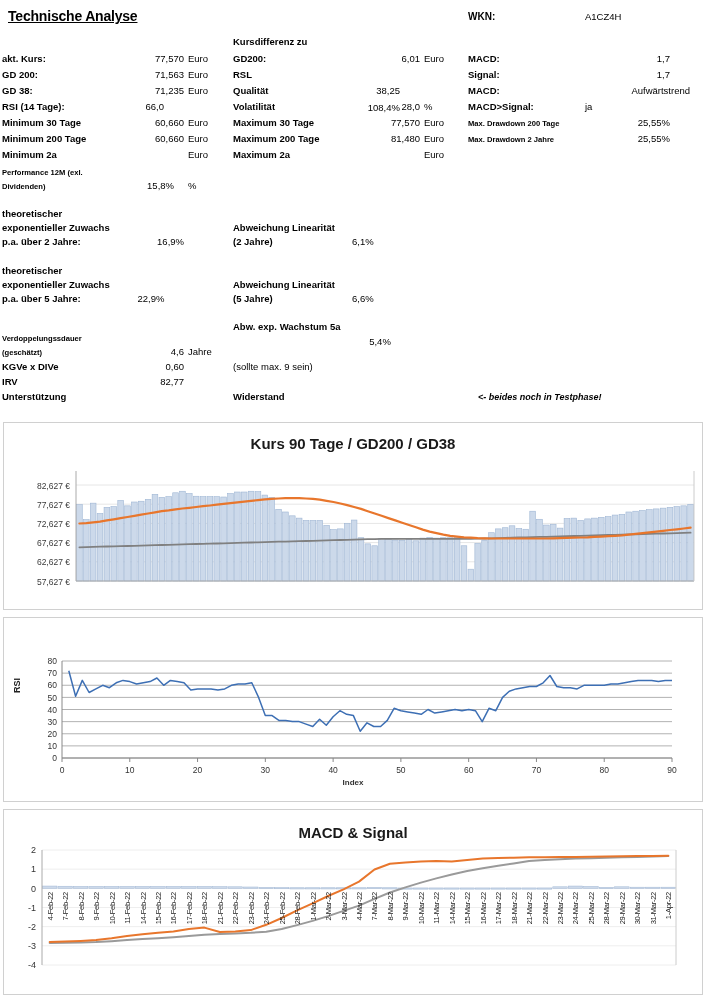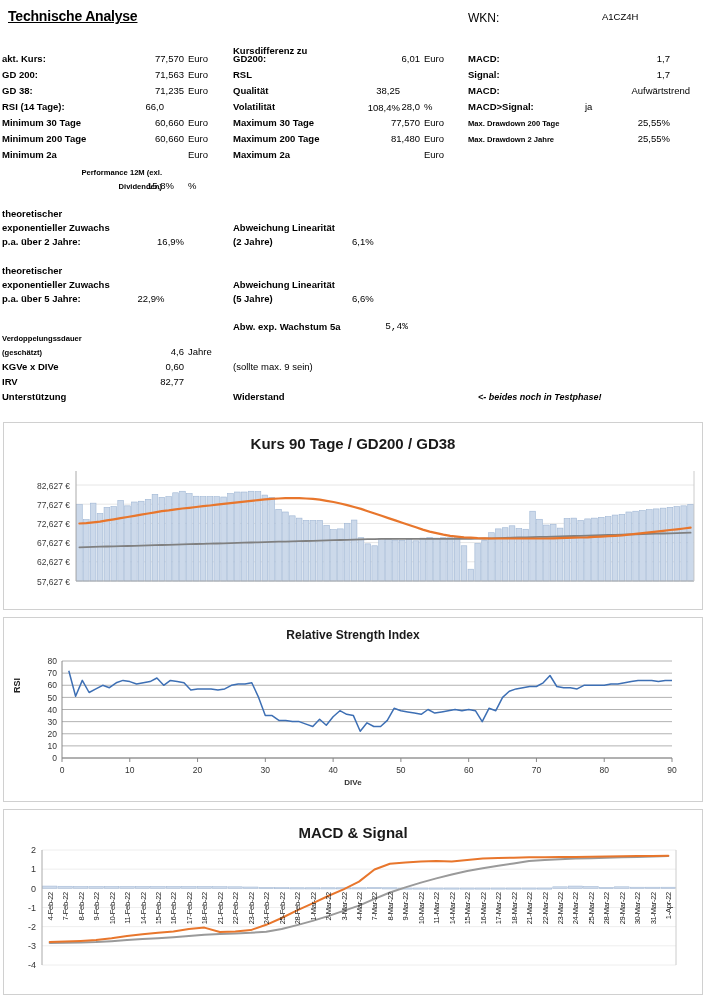--- a/index.html
+++ b/index.html
@@ -13,40 +13,40 @@
     position: relative;
   }
   
   .hdr { position:relative; height:34px; }
   .title {
     position:absolute; left:8px; top:8px;
     font-size:14px; font-weight:bold;
     text-decoration: underline;
     letter-spacing:-0.2px;
   }
-  .wkn-label { position:absolute; left:468px; top:11px; font-size:12px; font-weight:normal; }
-  .wkn-value { position:absolute; left:602px; top:11px; font-size:9.5px; }
+  .wkn-label { position:absolute; left:468px; top:11px; font-size:10px; font-weight:bold; }
+  .wkn-value { position:absolute; left:585px; top:11px; font-size:9.5px; }
 
   
   .metrics { position:relative; height:126px; font-size:9.5px; }
   .metrics .r { position:absolute; height:15px; line-height:15px; white-space:nowrap; }
   .c1 { left:2px;  width:160px; font-weight:bold; }
   .c2 { left:118px; width:66px; text-align:right; }
   .c3 { left:188px; width:34px; text-align:left; }
   .c4 { left:233px; width:180px; font-weight:bold; }
   .c5 { left:352px; width:68px; text-align:right; }
   .c6 { left:424px; width:34px; text-align:left; }
   .c7 { left:468px; width:112px; font-weight:bold; }
   .c7s { left:468px; width:112px; font-weight:bold; font-size:7.6px; }
   .c8 { left:585px; width:105px; text-align:left; }
   .c8r { left:560px; width:110px; text-align:right; }
 
   
   .perf { position:relative; height:255px; font-size:9.5px; }
-  .perf .r { position:absolute; white-space:nowrap; line-height:14px;text-align:right; }
+  .perf .r { position:absolute; white-space:nowrap; line-height:14px; }
   .b { font-weight:bold; }
   .tiny { font-size:7.6px; font-weight:bold; }
   .ital { font-style:italic; font-weight:bold; font-size:9px; }
 
   
   .panel {
     position:absolute; left:3px; width:700px;
     border:1px solid #d0d0d0; background:#fff;
   }
   .chart-title {
@@ -74,21 +74,21 @@
 </head>
 <body>
 
 <div class="hdr">
   <div class="title">Technische Analyse</div>
   <div class="wkn-label">WKN:</div>
   <div class="wkn-value">A1CZ4H</div>
 </div>
 
 <div class="metrics">
-  <div class="r c4" style="top:9px;">Kursdifferenz zu</div>
+  <div class="r c4" style="top:0px;">Kursdifferenz zu</div>
 
   <div class="r c1" style="top:17px;">akt. Kurs:</div>
   <div class="r c2" style="top:17px;">77,570</div>
   <div class="r c3" style="top:17px;">Euro</div>
   <div class="r c4" style="top:17px;">GD200:</div>
   <div class="r c5" style="top:17px;">6,01</div>
   <div class="r c6" style="top:17px;">Euro</div>
   <div class="r c7" style="top:17px;">MACD:</div>
   <div class="r c8r" style="top:17px;">1,7</div>
 
@@ -156,21 +156,21 @@
 
   <div class="r b" style="left:2px; top:104px;">theoretischer</div>
   <div class="r b" style="left:2px; top:118px;">exponentieller Zuwachs</div>
   <div class="r b" style="left:2px; top:132px;">p.a. über 5 Jahre:</div>
   <div class="r" style="left:118px; top:132px; width:66px; text-align:center;">22,9%</div>
   <div class="r b" style="left:233px; top:118px;">Abweichung Linearität</div>
   <div class="r b" style="left:233px; top:132px;">(5 Jahre)</div>
   <div class="r" style="left:352px; top:132px; width:56px; text-align:left;">6,6%</div>
 
   <div class="r b" style="left:233px; top:160px;">Abw. exp. Wachstum 5a</div>
-  <div class="r" style="left:352px; top:160px; width:56px; text-align:right;font-family:Liberation Mono, monospace;">5,4%</div>
+  <div class="r" style="left:352px; top:175px; width:56px; text-align:center;">5,4%</div>
 
   <div class="r tiny" style="left:2px; top:172px;">Verdoppelungssdauer</div>
   <div class="r tiny" style="left:2px; top:186px;">(geschätzt)</div>
   <div class="r" style="left:118px; top:185px; width:66px; text-align:right;">4,6</div>
   <div class="r" style="left:188px; top:185px;">Jahre</div>
 
   <div class="r b" style="left:2px; top:200px;">KGVe x DIVe</div>
   <div class="r" style="left:118px; top:200px; width:66px; text-align:right;">0,60</div>
   <div class="r" style="left:233px; top:200px;">(sollte max. 9 sein)</div>
 
@@ -289,23 +289,22 @@
       <rect x="683.7333333333333" y="81.30368000000001" width="5.666666666666666" height="76.69631999999999" fill="#ccd9ea" stroke="#9fb6d4" stroke-width="0.6"></rect>
       <path d="M75.4,124.3 L82.3,124.1 L89.2,123.9 L96.0,123.7 L102.9,123.5 L109.8,123.4 L116.6,123.2 L123.5,123.0 L130.4,122.8 L137.2,122.6 L144.1,122.4 L151.0,122.2 L157.8,122.0 L164.7,121.8 L171.6,121.6 L178.4,121.4 L185.3,121.2 L192.2,121.0 L199.0,120.9 L205.9,120.7 L212.8,120.5 L219.6,120.3 L226.5,120.1 L233.4,119.9 L240.2,119.7 L247.1,119.5 L254.0,119.3 L260.8,119.1 L267.7,118.9 L274.6,118.7 L281.4,118.6 L288.3,118.4 L295.2,118.2 L302.0,118.0 L308.9,117.8 L315.8,117.6 L322.6,117.4 L329.5,117.2 L336.4,117.0 L343.2,116.8 L350.1,116.6 L357.0,116.4 L363.8,116.2 L370.7,116.1 L377.6,115.9 L384.4,115.9 L391.3,115.9 L398.2,115.9 L405.0,115.9 L411.9,115.9 L418.8,115.9 L425.6,115.9 L432.5,115.9 L439.4,115.9 L446.2,115.9 L453.1,115.9 L460.0,115.9 L466.8,115.9 L473.7,115.7 L480.6,115.5 L487.4,115.3 L494.3,115.1 L501.2,114.9 L508.0,114.7 L514.9,114.5 L521.8,114.3 L528.6,114.1 L535.5,113.9 L542.4,113.8 L549.2,113.6 L556.1,113.4 L563.0,113.2 L569.8,113.0 L576.7,112.8 L583.6,112.6 L590.4,112.4 L597.3,112.2 L604.2,112.0 L611.0,111.8 L617.9,111.6 L624.8,111.4 L631.6,111.3 L638.5,111.1 L645.4,110.9 L652.2,110.7 L659.1,110.5 L666.0,110.3 L672.8,110.1 L679.7,109.9 L686.6,109.7 " fill="none" stroke="#808080" stroke-width="1.8" stroke-linejoin="round" stroke-linecap="round"></path>
       <path d="M75.4,100.5 L82.3,100.1 L89.2,99.4 L96.0,98.6 L102.9,97.4 L109.8,96.3 L116.6,95.1 L123.5,94.0 L130.4,92.8 L137.2,91.7 L144.1,90.5 L151.0,89.4 L157.8,88.2 L164.7,87.4 L171.6,86.3 L178.4,85.5 L185.3,84.8 L192.2,84.0 L199.0,83.2 L205.9,82.5 L212.8,81.7 L219.6,80.9 L226.5,80.2 L233.4,79.4 L240.2,78.6 L247.1,77.8 L254.0,77.1 L260.8,76.3 L267.7,75.9 L274.6,75.5 L281.4,75.2 L288.3,75.2 L295.2,75.2 L302.0,75.5 L308.9,75.9 L315.8,76.7 L322.6,77.8 L329.5,79.0 L336.4,80.5 L343.2,82.1 L350.1,84.0 L357.0,85.9 L363.8,88.2 L370.7,90.5 L377.6,92.8 L384.4,95.1 L391.3,97.4 L398.2,99.7 L405.0,102.0 L411.9,104.3 L418.8,106.6 L425.6,108.6 L432.5,110.1 L439.4,111.6 L446.2,112.8 L453.1,113.6 L460.0,114.3 L466.8,114.7 L473.7,115.1 L480.6,115.3 L487.4,115.5 L494.3,115.5 L501.2,115.5 L508.0,115.5 L514.9,115.5 L521.8,115.5 L528.6,115.5 L535.5,115.5 L542.4,115.5 L549.2,115.3 L556.1,115.1 L563.0,114.9 L569.8,114.7 L576.7,114.5 L583.6,114.3 L590.4,113.9 L597.3,113.6 L604.2,113.2 L611.0,112.8 L617.9,112.4 L624.8,111.6 L631.6,110.9 L638.5,110.1 L645.4,109.3 L652.2,108.6 L659.1,107.8 L666.0,107.0 L672.8,106.3 L679.7,105.5 L686.6,104.7 " fill="none" stroke="#e8762c" stroke-width="2.2" stroke-linejoin="round" stroke-linecap="round"></path>
       <line x1="72" y1="48" x2="72" y2="158" stroke="#aaa" stroke-width="1"></line>
       <line x1="72" y1="158" x2="690" y2="158" stroke="#aaa" stroke-width="1"></line>
       <line x1="690" y1="48" x2="690" y2="158" stroke="#ccc" stroke-width="1"></line>
     </svg>
 </div>
 
 <div class="panel" id="panel-rsi" style="top:617px; height:185px;">
-  <div class="chart-title" style="left:0; right:0; top:10px; font-size:12px;">Relative Strength Index</div>
   <div class="rsi-ytitle" style="left:8px; top:60px;">RSI</div>
-  <div class="xlab" style="left:0; right:0; top:160px; font-weight:bold; font-size:8px;">DIVe</div>
+  <div class="xlab" style="left:0; right:0; top:160px; font-weight:bold; font-size:8px;">Index</div>
   <svg id="rsi-svg" style="position:absolute; left:0; top:0;" width="698" height="183">
       <line x1="58" y1="140" x2="668" y2="140" stroke="#a9a9a9" stroke-width="0.9"></line>
       <text x="53" y="143.2" font-size="8.5" text-anchor="end" fill="#333" font-family="&quot;Liberation Sans&quot;, sans-serif">0</text>
       <line x1="58" y1="127.875" x2="668" y2="127.875" stroke="#a9a9a9" stroke-width="0.9"></line>
       <text x="53" y="131.075" font-size="8.5" text-anchor="end" fill="#333" font-family="&quot;Liberation Sans&quot;, sans-serif">10</text>
       <line x1="58" y1="115.75" x2="668" y2="115.75" stroke="#a9a9a9" stroke-width="0.9"></line>
       <text x="53" y="118.95" font-size="8.5" text-anchor="end" fill="#333" font-family="&quot;Liberation Sans&quot;, sans-serif">20</text>
       <line x1="58" y1="103.625" x2="668" y2="103.625" stroke="#a9a9a9" stroke-width="0.9"></line>
       <text x="53" y="106.825" font-size="8.5" text-anchor="end" fill="#333" font-family="&quot;Liberation Sans&quot;, sans-serif">30</text>
       <line x1="58" y1="91.5" x2="668" y2="91.5" stroke="#a9a9a9" stroke-width="0.9"></line>

